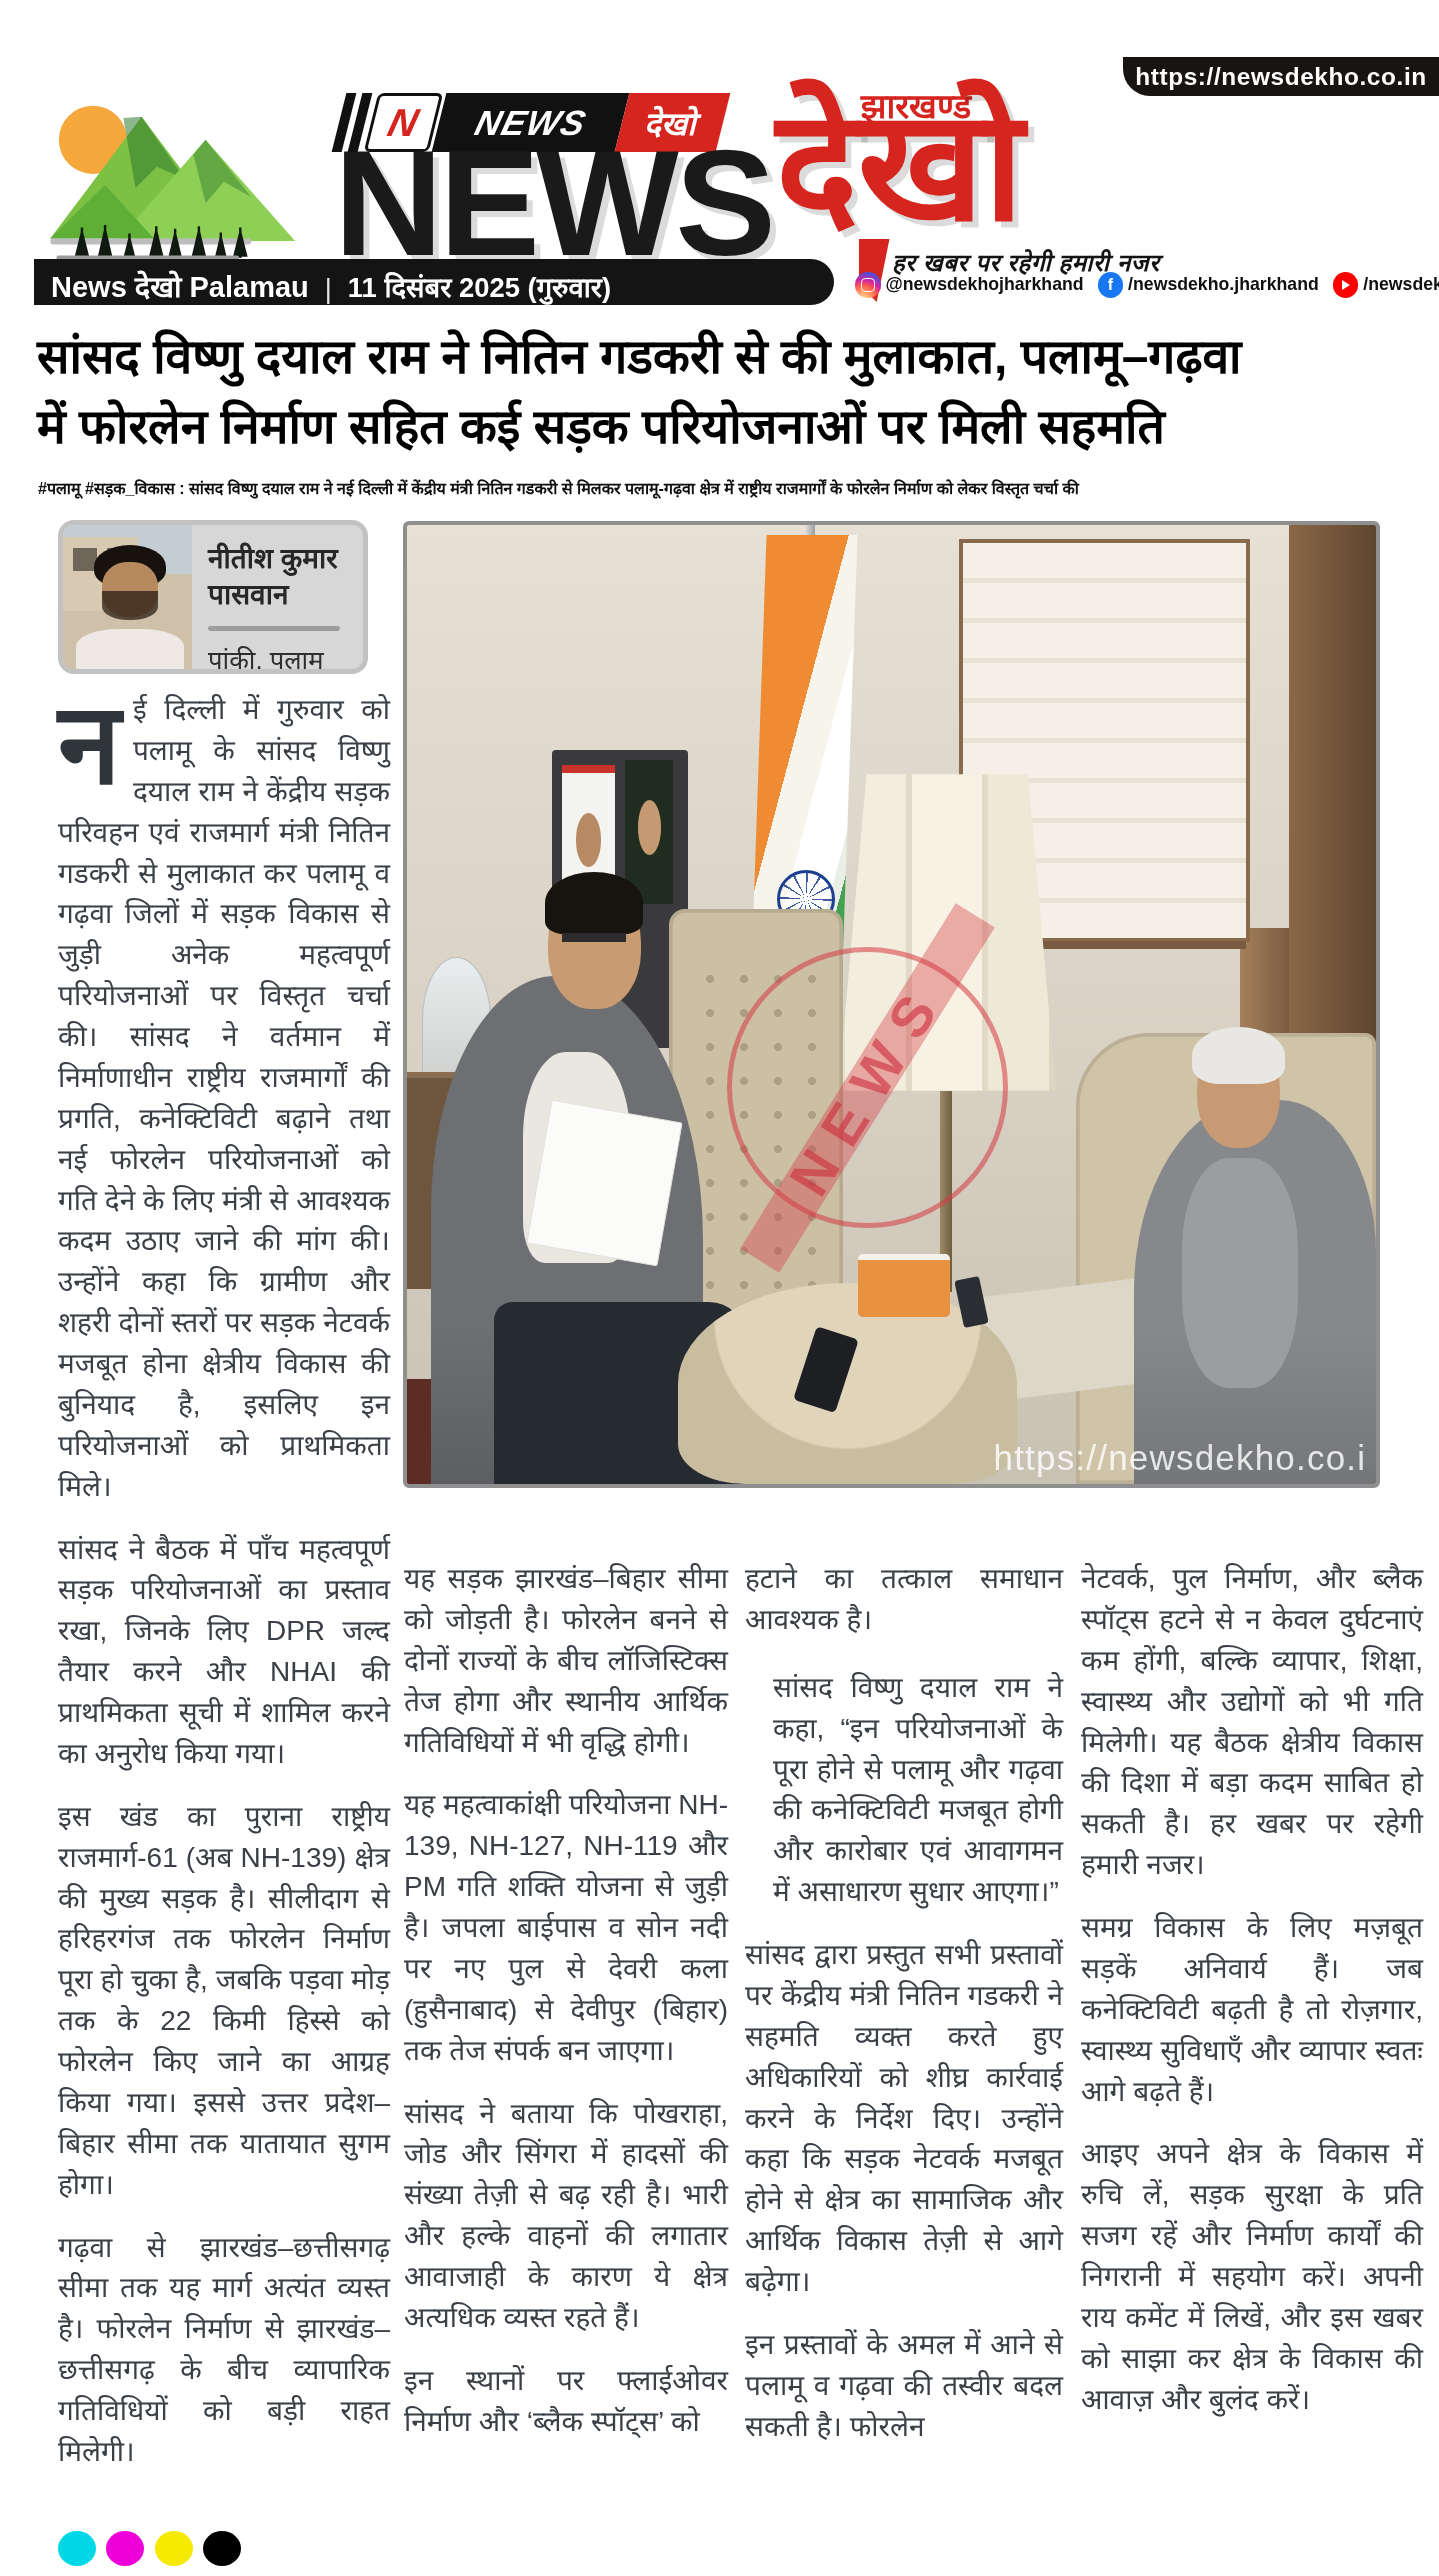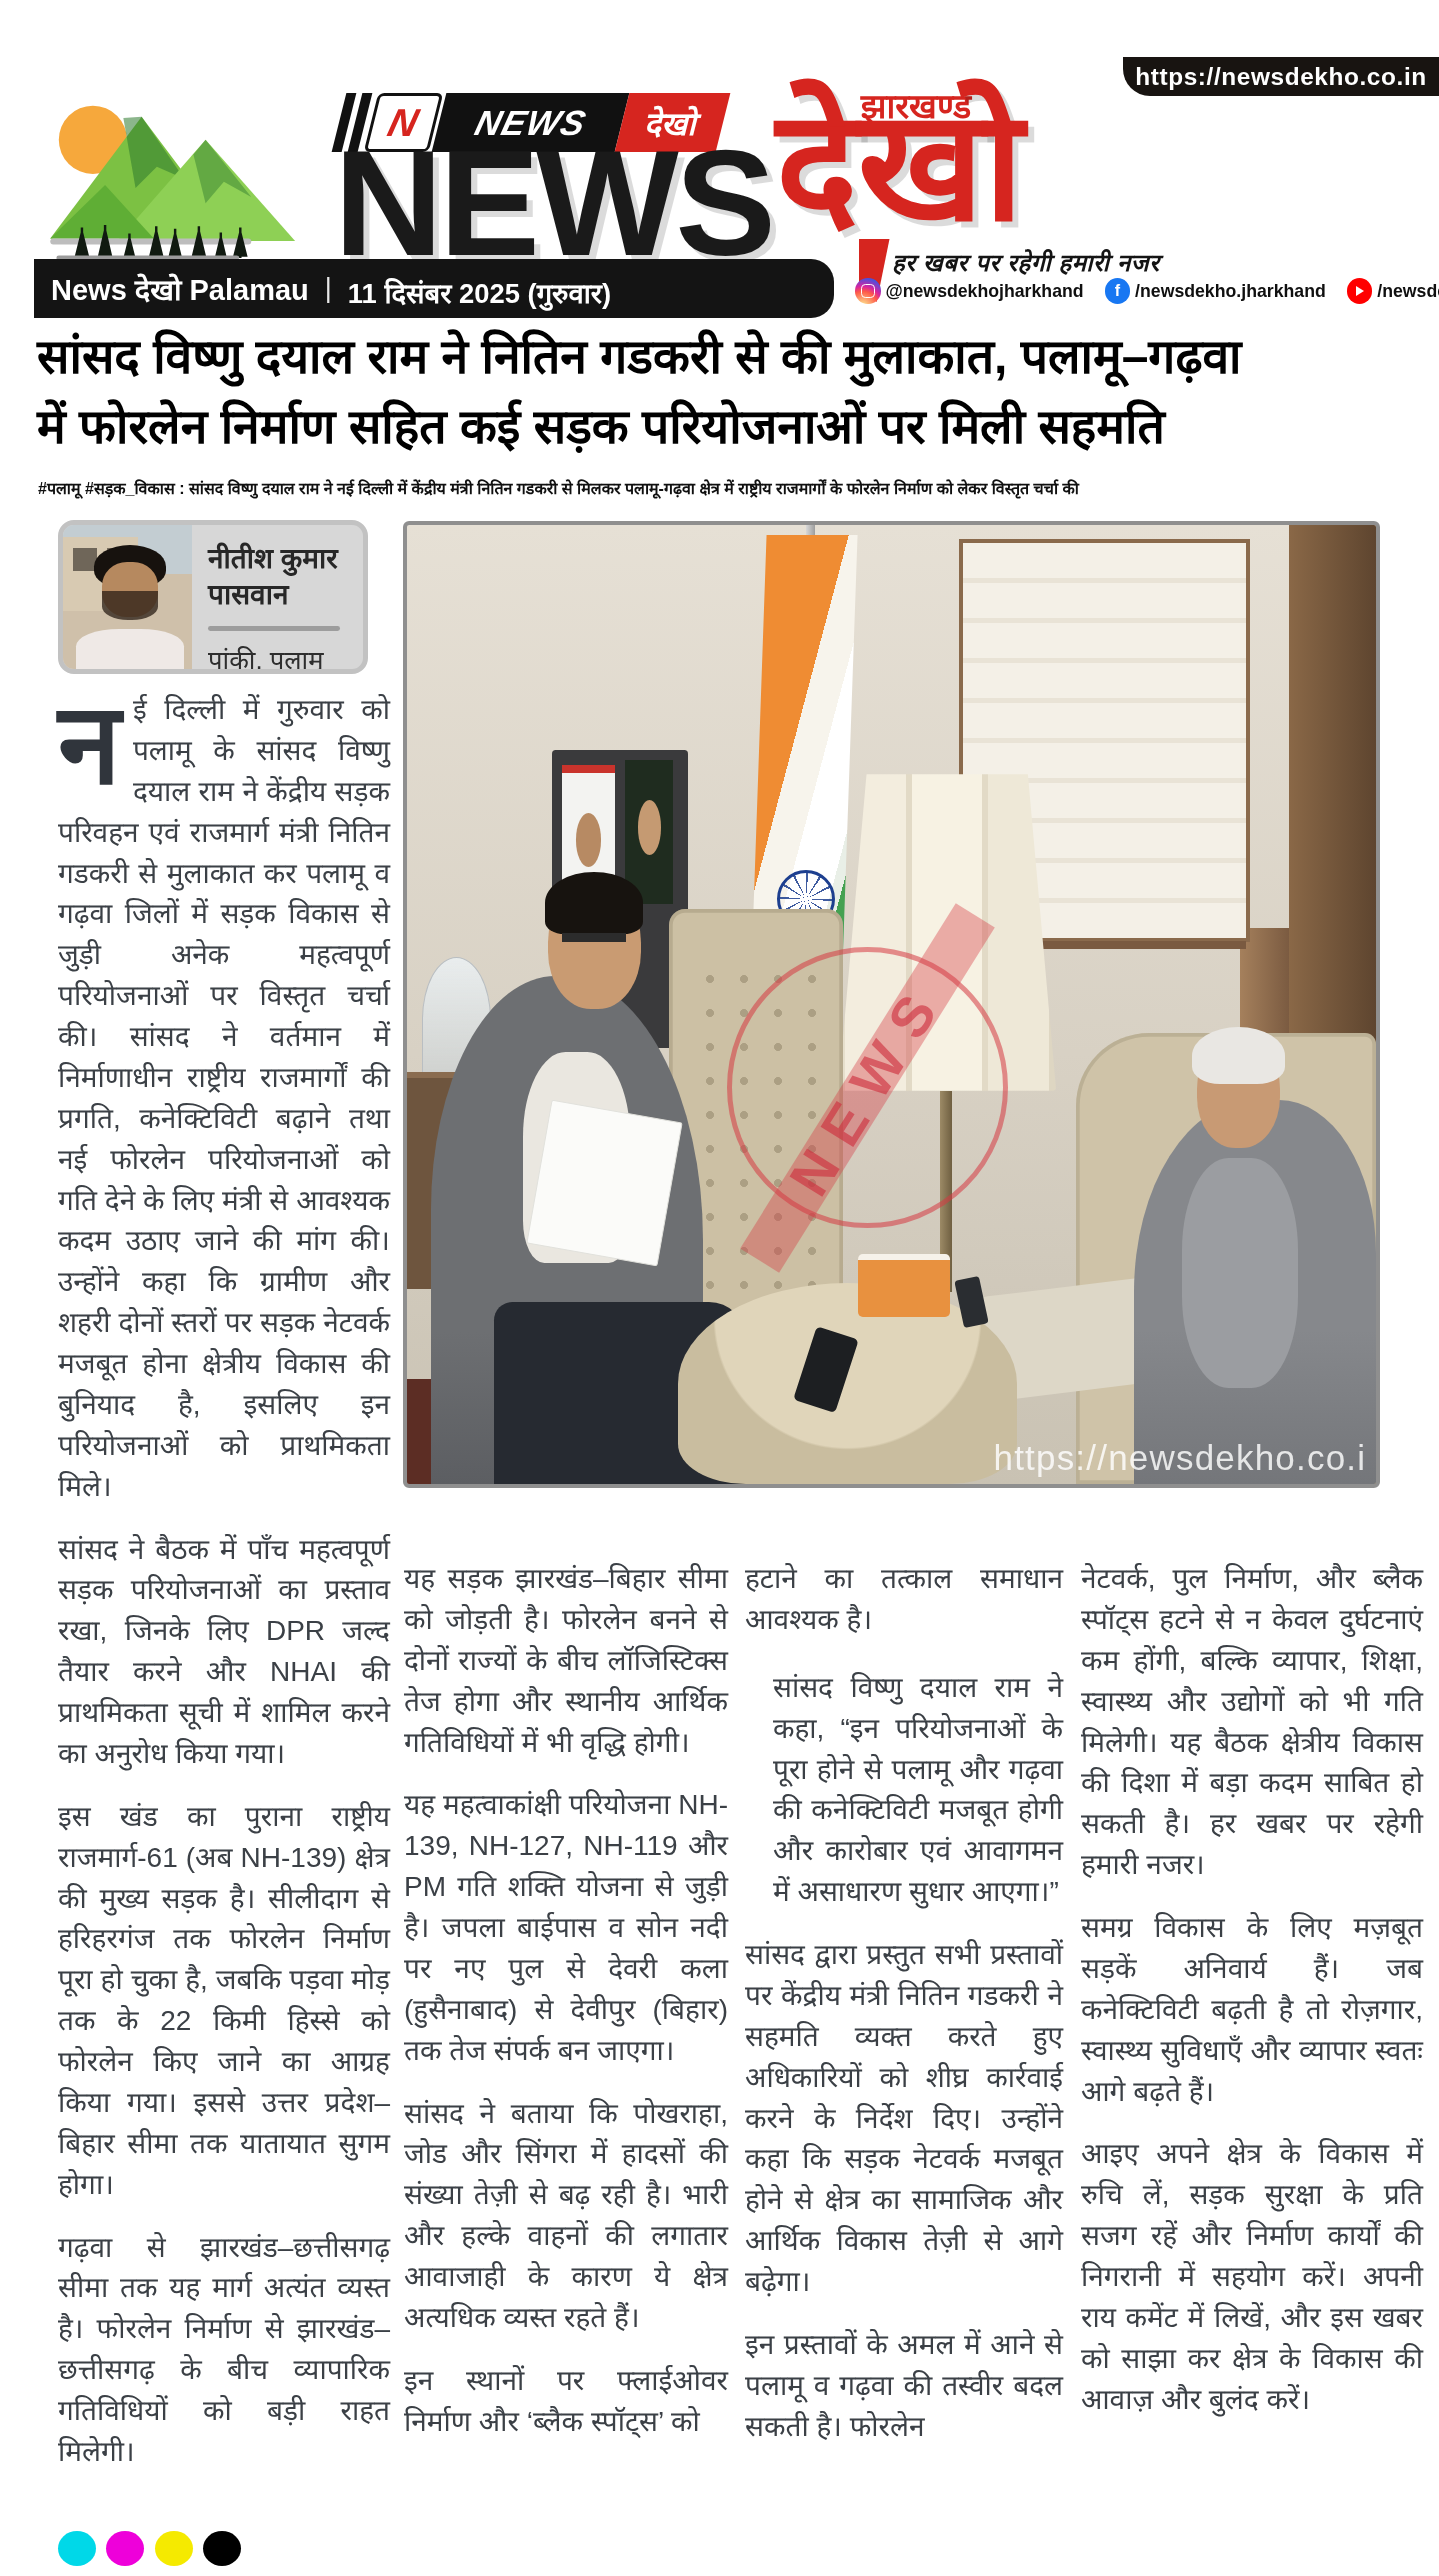--- a/index.html
+++ b/index.html
@@ -29,28 +29,28 @@
   .wm-news{left:334px;top:127px;font-size:151px;line-height:1.0;font-weight:900;color:#1a1a1a;
            letter-spacing:-3.7px;text-shadow:6.1px 6.1px 0 rgba(0,0,0,0.14);}
   .wm-dekho{left:776px;top:78px;font-size:154px;line-height:1.15;font-weight:bold;color:#d6251f;
             text-shadow:6.1px 6.1px 0 rgba(0,0,0,0.14);}
   .wm-state{left:788px;top:82px;width:256px;text-align:center;font-size:34px;font-weight:800;color:#d6251f;}
   .ribbon{left:859px;top:239px;width:30.5px;height:63px;background:#d6251f;
           clip-path:polygon(0 0,100% 0,58% 100%,0 72%);}
   .wm-tagline{left:892px;top:245px;font-size:24px;font-weight:bold;font-style:italic;color:#141414;letter-spacing:0.6px;}
 
   
-  .topbar{left:34px;top:259px;width:800px;height:59px;background:#141414;border-radius:0 23px 23px 0;
-          display:flex;align-items:center;color:#fff;padding-left:17px;box-sizing:border-box;}
+  .topbar{left:34px;top:259px;width:800px;height:46px;background:#141414;border-radius:0 23px 23px 0;
+          display:flex;align-items:flex-end;color:#fff;padding-left:17px;box-sizing:border-box;}
   .tb-edition{font-size:29px;font-weight:bold;}
   .tb-sep{font-size:27px;margin:0 16px;font-weight:300;color:#e8e8e8;}
   .tb-date{font-size:27.4px;font-weight:bold;margin-top:8px;}
 
   
-  .socials{left:855px;top:272px;width:584px;height:32px;display:flex;align-items:flex-end;gap:21px;}
+  .socials{left:855px;top:272px;width:584px;height:32px;display:flex;align-items:flex-start;gap:14px;}
   .social{display:flex;align-items:center;gap:4.9px;}
   .s-ic{width:25.6px;height:25.6px;border-radius:50%;display:flex;align-items:center;justify-content:center;
         color:#fff;font-weight:bold;font-size:16px;flex:0 0 auto;}
   .ic-ig{background:radial-gradient(circle at 30% 110%,#fdf497 0%,#fd5949 45%,#d6249f 60%,#285aeb 90%);position:relative;}
   .ic-ig::before{content:"";width:12.2px;height:12.2px;border:1.8px solid #fff;border-radius:4.3px;}
   .ic-fb{background:#1877f2;}
   .ic-yt{background:#f00;position:relative;}
   .ic-yt::before{content:"";border-left:8.5px solid #fff;border-top:5.5px solid transparent;border-bottom:5.5px solid transparent;margin-left:1.8px;}
   .s-label{font-size:17.7px;font-weight:bold;color:#101010;white-space:nowrap;}
 

